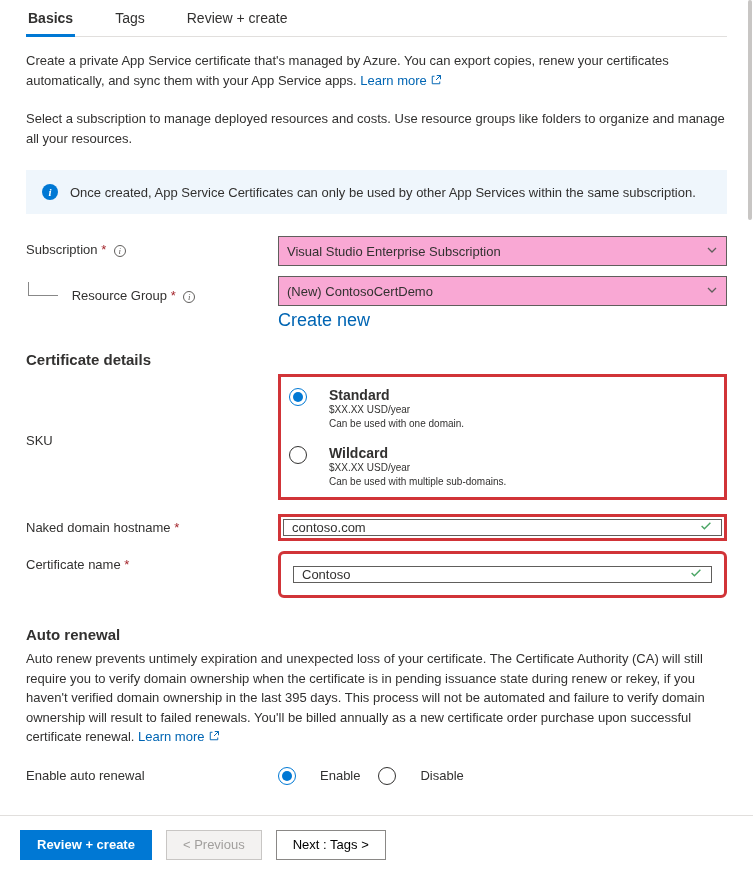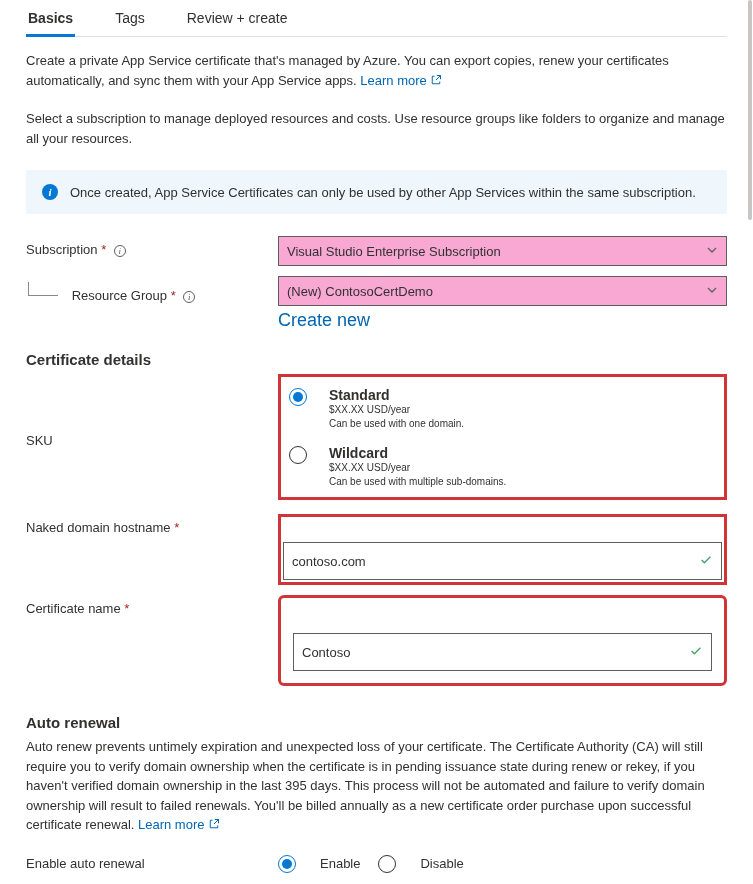--- a/index.html
+++ b/index.html
@@ -173,25 +173,24 @@
   }
   .radio-sub {
     font-size: 10px;
     color: #323130;
     line-height: 1.4;
   }
   .input-valid {
     display: flex;
     align-items: center;
     border: 1px solid #605e5c;
-    height: 38px;
+    height: 17px;
     padding: 0 8px;
     justify-content: space-between;
     background: #fff;
-    margin-top: 23px;
   }
   .check-icon {
     color: #4aa564;
   }
   .inline-radio {
     display: flex;
     align-items: center;
     gap: 24px;
     margin-right: 18px;
   }

